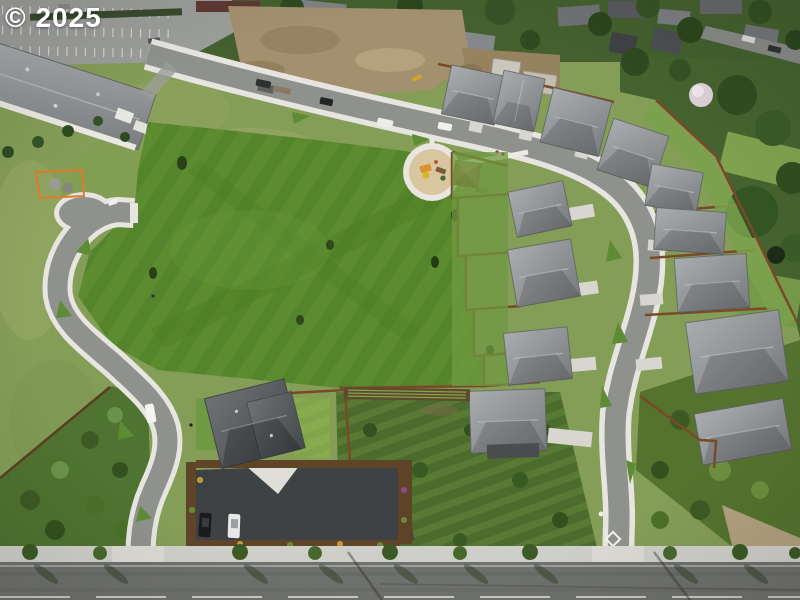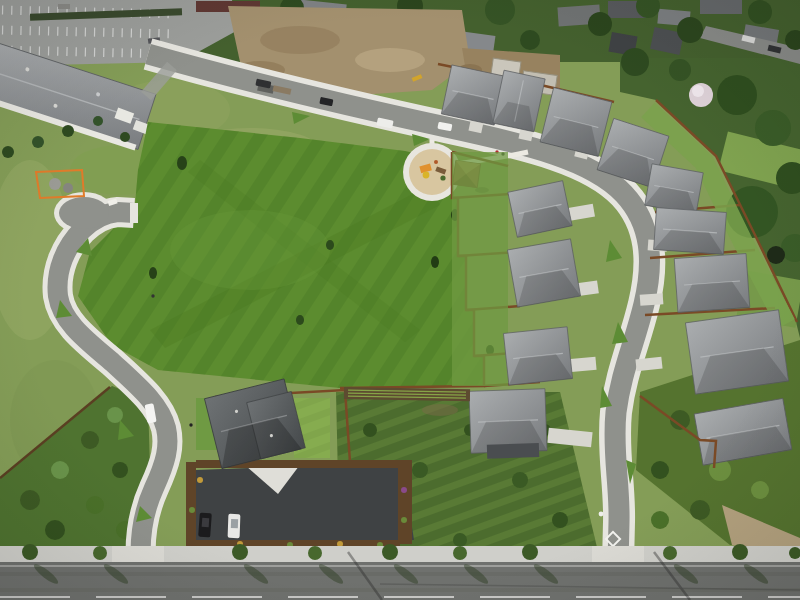--- a/index.html
+++ b/index.html
@@ -451,13 +451,14 @@
     <g stroke="#2a2a2a" opacity=".4">
       <line x1="348" y1="552" x2="382" y2="600" stroke-width="2.5"></line>
       <line x1="654" y1="552" x2="690" y2="600" stroke-width="2.5"></line>
       <line x1="380" y1="584" x2="800" y2="590" stroke-width="1.5" opacity=".6"></line>
     </g>
   </g>
 
   <rect x="0" y="0" width="800" height="600" fill="url(#vig)"></rect>
 </svg>
 
+<div class="watermark">© 2025</div>
 </div>
 
 </body></html>

